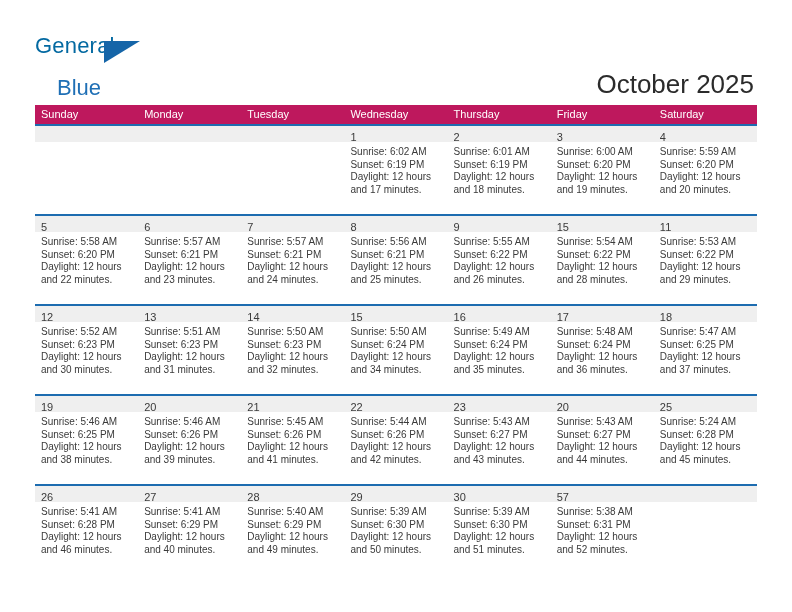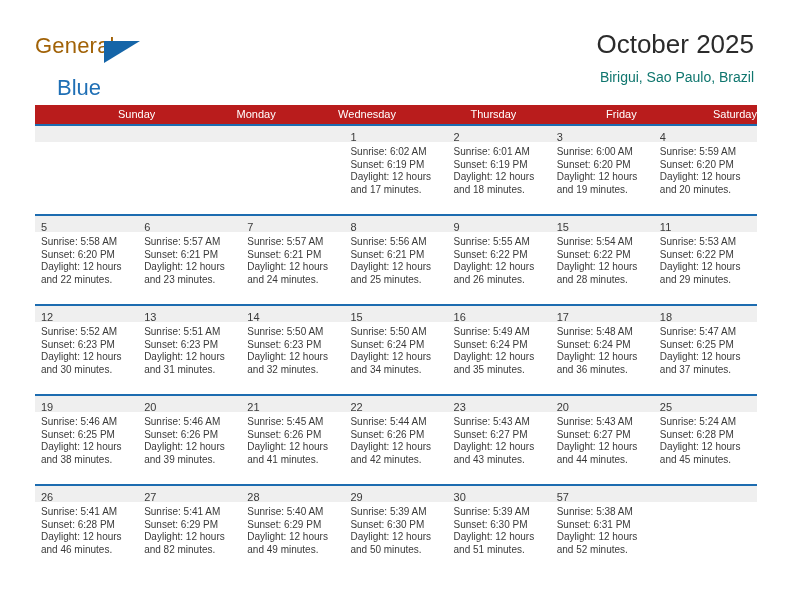--- a/index.html
+++ b/index.html
@@ -35,21 +35,21 @@
     top: 33px;
     width: 210px;
     height: 50px;
   }
   .brand-general {
     position: absolute;
     left: 0;
     top: 0;
     font-size: 22px;
     letter-spacing: 0.2px;
-    color: #a16207;
+    color: #0369a1;
     font-family: "Liberation Sans", sans-serif;
   }
   .brand-blue {
     position: absolute;
     left: 22px;
     top: 22px;
     font-size: 22px;
     color: #1f6fb5;
     font-family: "Liberation Sans", sans-serif;
     margin-top: 20px;
@@ -68,42 +68,42 @@
     position: absolute;
     right: 38px;
     top: 28px;
     text-align: right;
   }
   .month-title {
     font-size: 26px;
     color: #2b2b2b;
     line-height: 32px;
     white-space: nowrap;
+    margin-top: 40px;
   }
   .location-title {
     font-size: 14px;
     color: #0f766e;
     line-height: 20px;
     margin-top: 7px;
     white-space: nowrap;
   }
 
   
   .calendar {
     position: absolute;
     left: 35px;
     top: 105px;
     width: 722px;
   }
   .weekday-header {
     display: flex;
     width: 100%;
-    background: #b91c1c;
+    background: #be185d;
     height: 19px;
-    text-align: right;
   }
   .weekday-cell {
     flex: 1 1 0;
     color: #ffffff;
     font-size: 11px;
     line-height: 19px;
     padding-left: 6px;
     box-sizing: border-box;
     white-space: nowrap;
     overflow: hidden;
@@ -163,20 +163,21 @@
       <div class="month-title">October 2025</div>
       <div class="location-title">Birigui, Sao Paulo, Brazil</div>
     </div>
 
   </div>
 
   <div class="calendar">
     <div class="weekday-header">
         <div class="weekday-cell">Sunday</div>
         <div class="weekday-cell">Monday</div>
+        <div class="weekday-cell">Tuesday</div>
         <div class="weekday-cell">Wednesday</div>
         <div class="weekday-cell">Thursday</div>
         <div class="weekday-cell">Friday</div>
         <div class="weekday-cell">Saturday</div>
       </div>
     <div class="weeks">
         <div class="week-row">
           <div class="day-cell empty">
             <div class="day-num-band"><span class="day-num"></span></div>
             <div class="day-body"></div>
@@ -430,21 +431,21 @@
               <div class="day-line">Daylight: 12 hours</div>
               <div class="day-line">and 46 minutes.</div>
             </div>
           </div>
           <div class="day-cell">
             <div class="day-num-band"><span class="day-num">27</span></div>
             <div class="day-body">
               <div class="day-line">Sunrise: 5:41 AM</div>
               <div class="day-line">Sunset: 6:29 PM</div>
               <div class="day-line">Daylight: 12 hours</div>
-              <div class="day-line">and 82 minutes.</div>
+              <div class="day-line">and 40 minutes.</div>
             </div>
           </div>
           <div class="day-cell">
             <div class="day-num-band"><span class="day-num">28</span></div>
             <div class="day-body">
               <div class="day-line">Sunrise: 5:40 AM</div>
               <div class="day-line">Sunset: 6:29 PM</div>
               <div class="day-line">Daylight: 12 hours</div>
               <div class="day-line">and 49 minutes.</div>
             </div>

